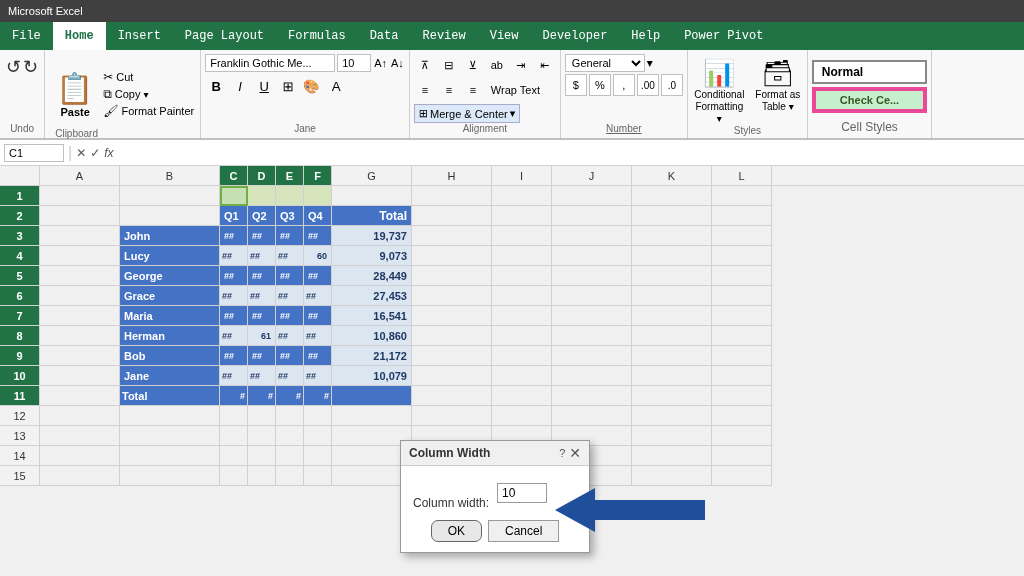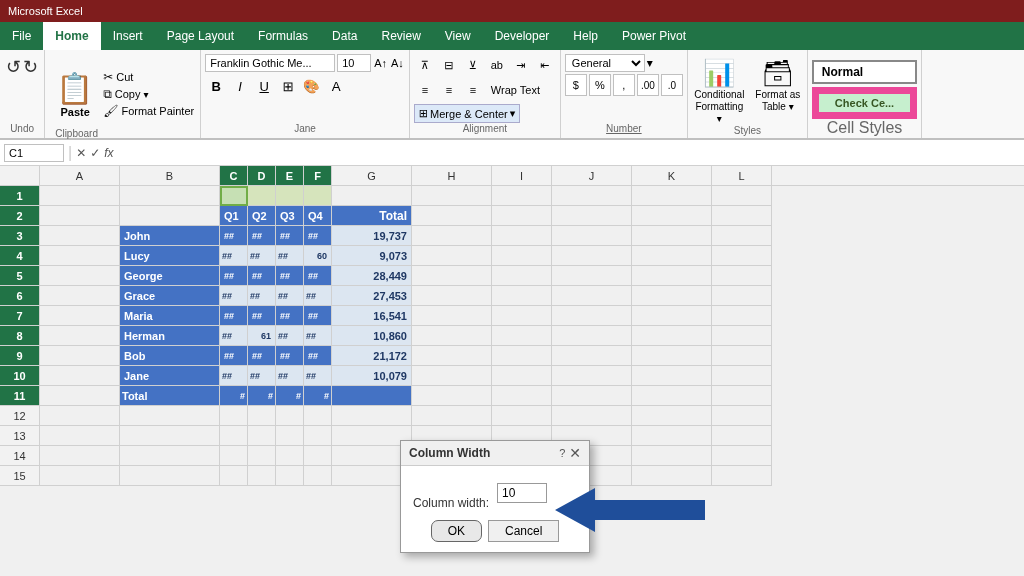--- a/index.html
+++ b/index.html
@@ -1,20 +1,20 @@
 <!DOCTYPE html>
 <html><head>
   <meta charset="utf-8">
   <style>
     * { margin: 0; padding: 0; box-sizing: border-box; }
     body { font-family: 'Segoe UI', Arial, sans-serif; font-size: 12px; background: #f0f0f0; width: 1024px; height: 576px; overflow: hidden; }
 
     
-    .title-bar { background: #7f1d1d; height: 22px; display: flex; align-items: center; padding: 0 8px; color: white; font-size: 11px; }
-    .ribbon-tabs { background: #217346; display: flex; height: 28px; }
+    .title-bar { background: #404040; height: 22px; display: flex; align-items: center; padding: 0 8px; color: white; font-size: 11px; }
+    .ribbon-tabs { background: #217346; display: flex; height: 28px; font-family: Liberation Mono, monospace; }
     .ribbon-tab { color: white; padding: 0 12px; display: flex; align-items: center; font-size: 12px; cursor: pointer; }
     .ribbon-tab.active { background: #ffffff; color: #217346; font-weight: 600; }
     .col-header { text-align: center; border-right: 1px solid #d0d0d0; font-size: 11px; display: flex; align-items: center; justify-content: center; color: #333; user-select: none; }
     .col-header.selected { background: #217346; color: white; font-weight: bold; }
     .row-header { height: 20px; display: flex; align-items: center; justify-content: center; border-bottom: 1px solid #d0d0d0; border-right: 1px solid #d0d0d0; font-size: 11px; color: #333; }
     .row-header.selected { background: #217346; color: white; font-weight: bold; }
     .grid-row { display: flex; height: 20px; }
     .cell { border-right: 1px solid #d0d0d0; border-bottom: 1px solid #d0d0d0; font-size: 11px; display: flex; align-items: center; overflow: hidden; padding: 0 2px; }
     .cell.data-blue { background: #4472c4; color: white; font-weight: bold; padding: 0 4px; }
     .cell.data-light { background: #dce6f1; color: #1f3864; font-weight: bold; }
@@ -177,22 +177,22 @@
       <div style="display:flex; flex-direction:column; align-items:center; cursor:pointer; width:50px;">
         <div style="font-size:26px;">🗃</div>
         <div style="font-size:10px; text-align:center; line-height:1.2;">Format as<br>Table ▾</div>
       </div>
     </div>
     <div style="font-size:10px; color:#666; text-align:center; margin-top:auto;">Styles</div>
   </div>
 
   <div style="display:flex; flex-direction:column; padding:4px; border-right:1px solid #d0d0d0; min-width:90px;">
     <div style="background:white; border:2px solid #888; padding:3px 8px; font-size:12px; font-weight:bold; cursor:pointer; margin-bottom:3px; margin-top:6px;">Normal</div>
-    <div style="background:#c6efce; border:7px solid #ec4899; padding:3px 16px; font-size:11px; cursor:pointer; color:#375623; font-weight:bold;">Check Ce...</div>
-    <div style="font-size:16px; color:#666; text-align:center; margin-top:auto;">Cell Styles</div>
+    <div style="background:#c6efce; border:4px solid #ec4899; padding:3px 24px; font-size:11px; cursor:pointer; color:#375623; font-weight:bold;">Check Ce...</div>
+    <div style="font-size:12px; color:#666; text-align:center; margin-top:auto;">Cell Styles</div>
   </div>
 
 </div>
 
 <div style="background:white; display:flex; align-items:center; padding:2px 4px; border-bottom:1px solid #d0d0d0; height:26px; gap:4px;">
   <input type="text" style="border: 1px solid rgb(192, 192, 192); width: 60px; padding: 2px 4px; font-size: 11px;" value="C1">
   <span style="color:#ccc; font-size:16px;">|</span>
   <span style="font-size:12px; cursor:pointer; color:#555;">✕</span>
   <span style="font-size:12px; cursor:pointer; color:#555;">✓</span>
   <span style="font-size:12px; cursor:pointer; color:#555; font-style:italic;">fx</span>

